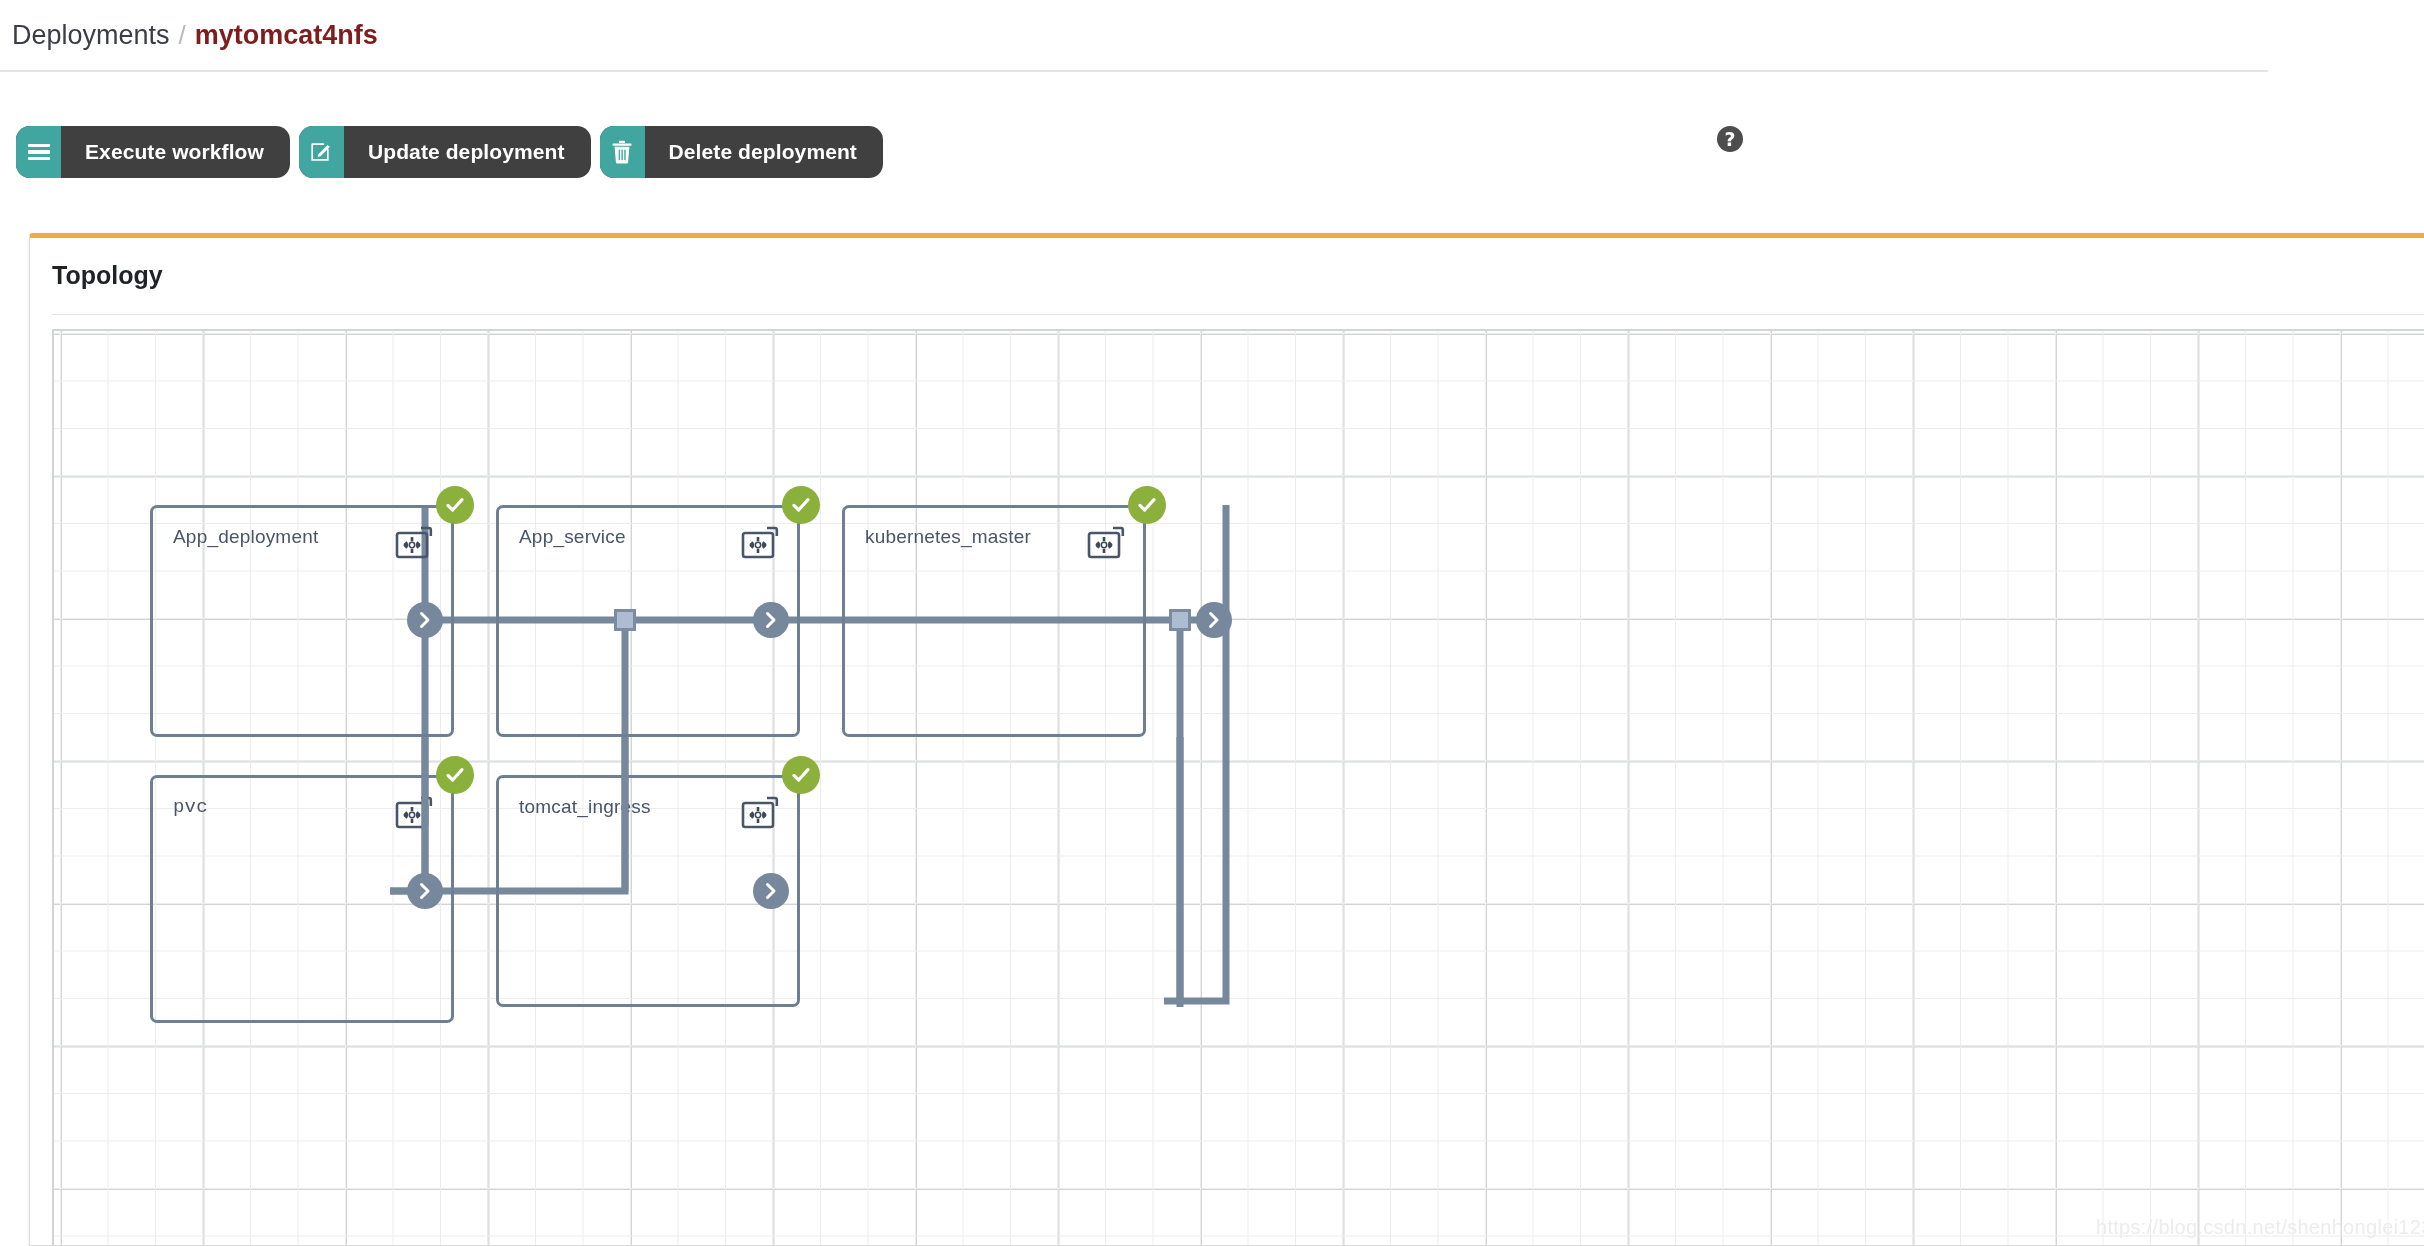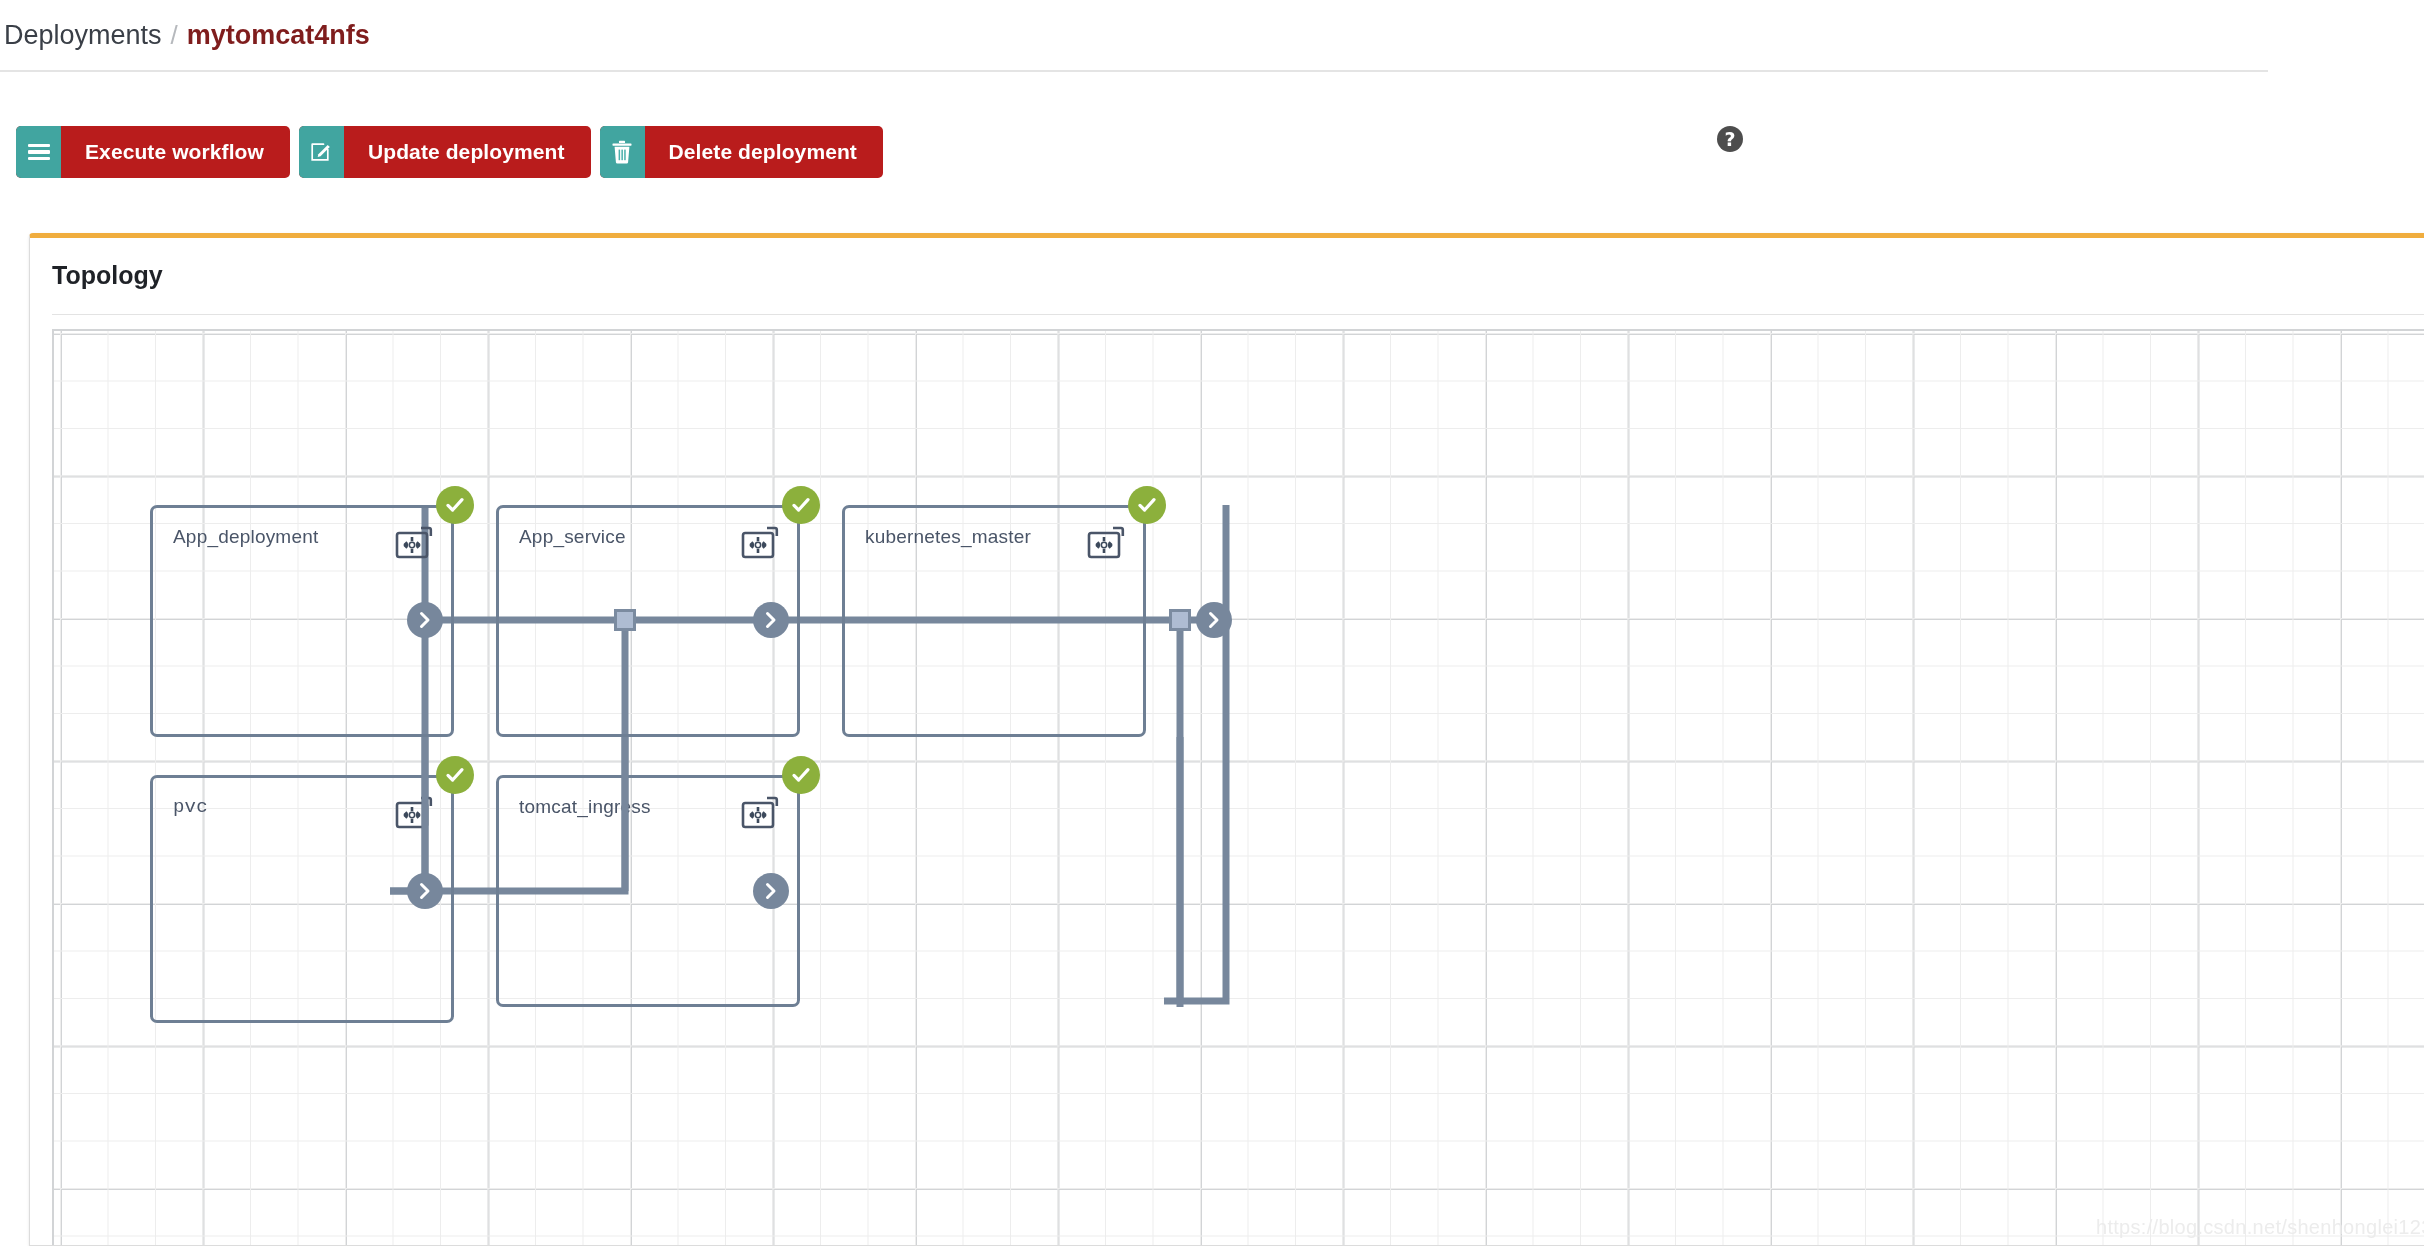--- a/index.html
+++ b/index.html
@@ -19,21 +19,21 @@
   #breadcrumb {
     position: absolute;
     left: 0px;
     top: 0px;
     width: 2268px;
     height: 72px;
     border-bottom: 2px solid #e4e4e4;
     box-sizing: border-box;
     display: flex;
     align-items: center;
-    padding-left: 4px;
+    padding-left: 12px;
   }
   .crumb-link {
     font-size: 27px;
     color: #3a3f47;
     letter-spacing: 0px;
   }
   .crumb-sep {
     font-size: 26px;
     color: #b6b9bd;
     margin: 0 9px;
@@ -48,23 +48,23 @@
   #toolbar {
     position: absolute;
     left: 16px;
     top: 126px;
     display: flex;
     gap: 9px;
   }
   .action-btn {
     display: flex;
     align-items: stretch;
-    border-radius: 5px;
+    border-radius: 14px;
     overflow: hidden;
-    background: #b91c1c;
+    background: #404040;
     height: 52px;
     cursor: pointer;
   }
   .action-btn .btn-icon {
     width: 45px;
     background: #41a5a0;
     display: flex;
     align-items: center;
     justify-content: center;
     flex: none;

